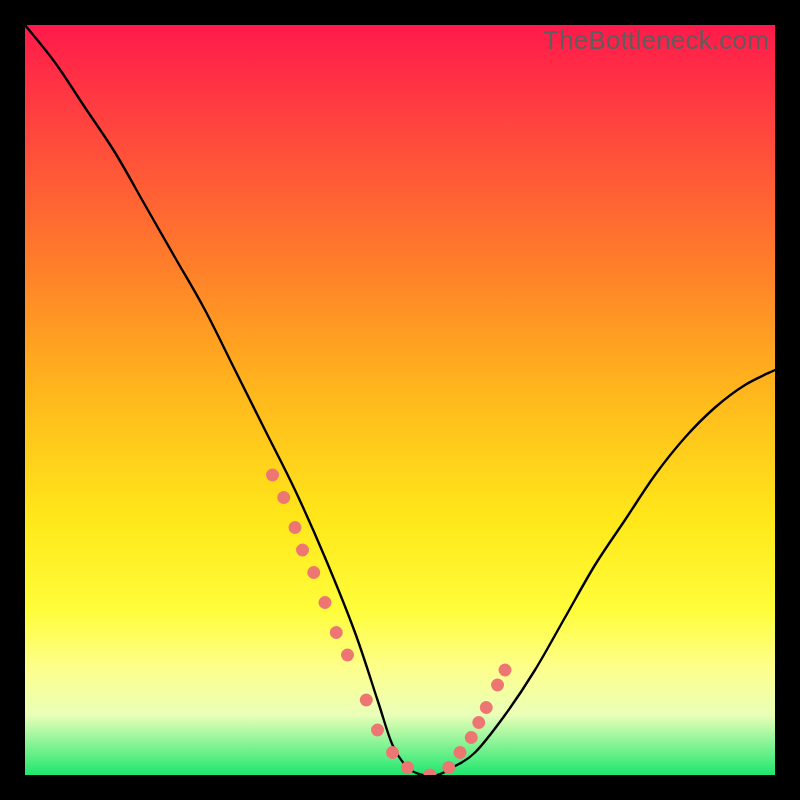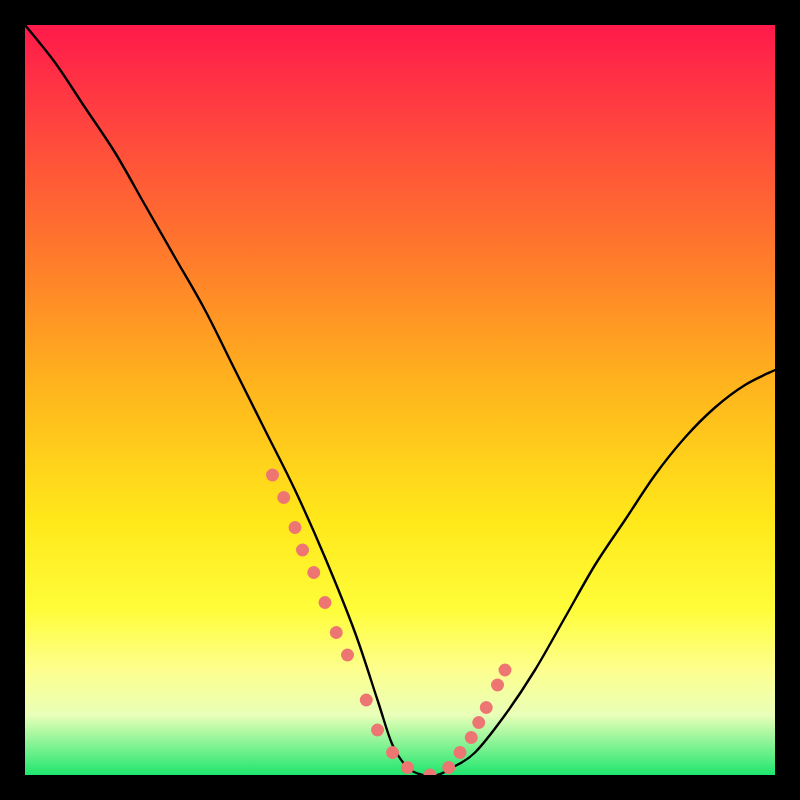--- a/index.html
+++ b/index.html
@@ -55,20 +55,21 @@
     width: 750px;
     height: 750px;
     z-index: 4;
   }
 </style>
 </head>
 <body>
 
 <div class="frame">
   <div class="plot-bg"></div>
+  <div class="watermark">TheBottleneck.com</div>
   <svg class="curve" viewBox="0 0 750 750">
     <path id="curve-path" fill="none" stroke="#000" stroke-width="2.4" stroke-linecap="round" stroke-linejoin="round" d="M0.00,0.00 C5.00,6.25 20.00,23.75 30.00,37.50 C40.00,51.25 50.00,67.50 60.00,82.50 C70.00,97.50 80.00,111.25 90.00,127.50 C100.00,143.75 110.00,162.50 120.00,180.00 C130.00,197.50 140.00,215.00 150.00,232.50 C160.00,250.00 170.00,266.25 180.00,285.00 C190.00,303.75 200.00,325.00 210.00,345.00 C220.00,365.00 230.00,385.00 240.00,405.00 C250.00,425.00 260.00,443.75 270.00,465.00 C280.00,486.25 290.00,508.75 300.00,532.50 C310.00,556.25 321.25,583.75 330.00,607.50 C338.75,631.25 346.25,656.25 352.50,675.00 C358.75,693.75 362.50,708.75 367.50,720.00 C372.50,731.25 377.50,737.50 382.50,742.50 C387.50,747.50 392.50,748.75 397.50,750.00 C402.50,751.25 407.50,751.25 412.50,750.00 C417.50,748.75 421.25,746.25 427.50,742.50 C433.75,738.75 441.25,736.25 450.00,727.50 C458.75,718.75 470.00,703.75 480.00,690.00 C490.00,676.25 500.00,661.25 510.00,645.00 C520.00,628.75 530.00,610.00 540.00,592.50 C550.00,575.00 560.00,556.25 570.00,540.00 C580.00,523.75 590.00,510.00 600.00,495.00 C610.00,480.00 620.00,463.75 630.00,450.00 C640.00,436.25 650.00,423.75 660.00,412.50 C670.00,401.25 680.00,391.25 690.00,382.50 C700.00,373.75 710.00,366.25 720.00,360.00 C730.00,353.75 745.00,347.50 750.00,345.00"></path>
     <g id="marker-group">
         <circle cx="247.50" cy="450.00" r="6.5" fill="#ed7672"></circle>
         <circle cx="258.75" cy="472.50" r="6.5" fill="#ed7672"></circle>
         <circle cx="270.00" cy="502.50" r="6.5" fill="#ed7672"></circle>
         <circle cx="277.50" cy="525.00" r="6.5" fill="#ed7672"></circle>
         <circle cx="288.75" cy="547.50" r="6.5" fill="#ed7672"></circle>
         <circle cx="300.00" cy="577.50" r="6.5" fill="#ed7672"></circle>
         <circle cx="311.25" cy="607.50" r="6.5" fill="#ed7672"></circle>

